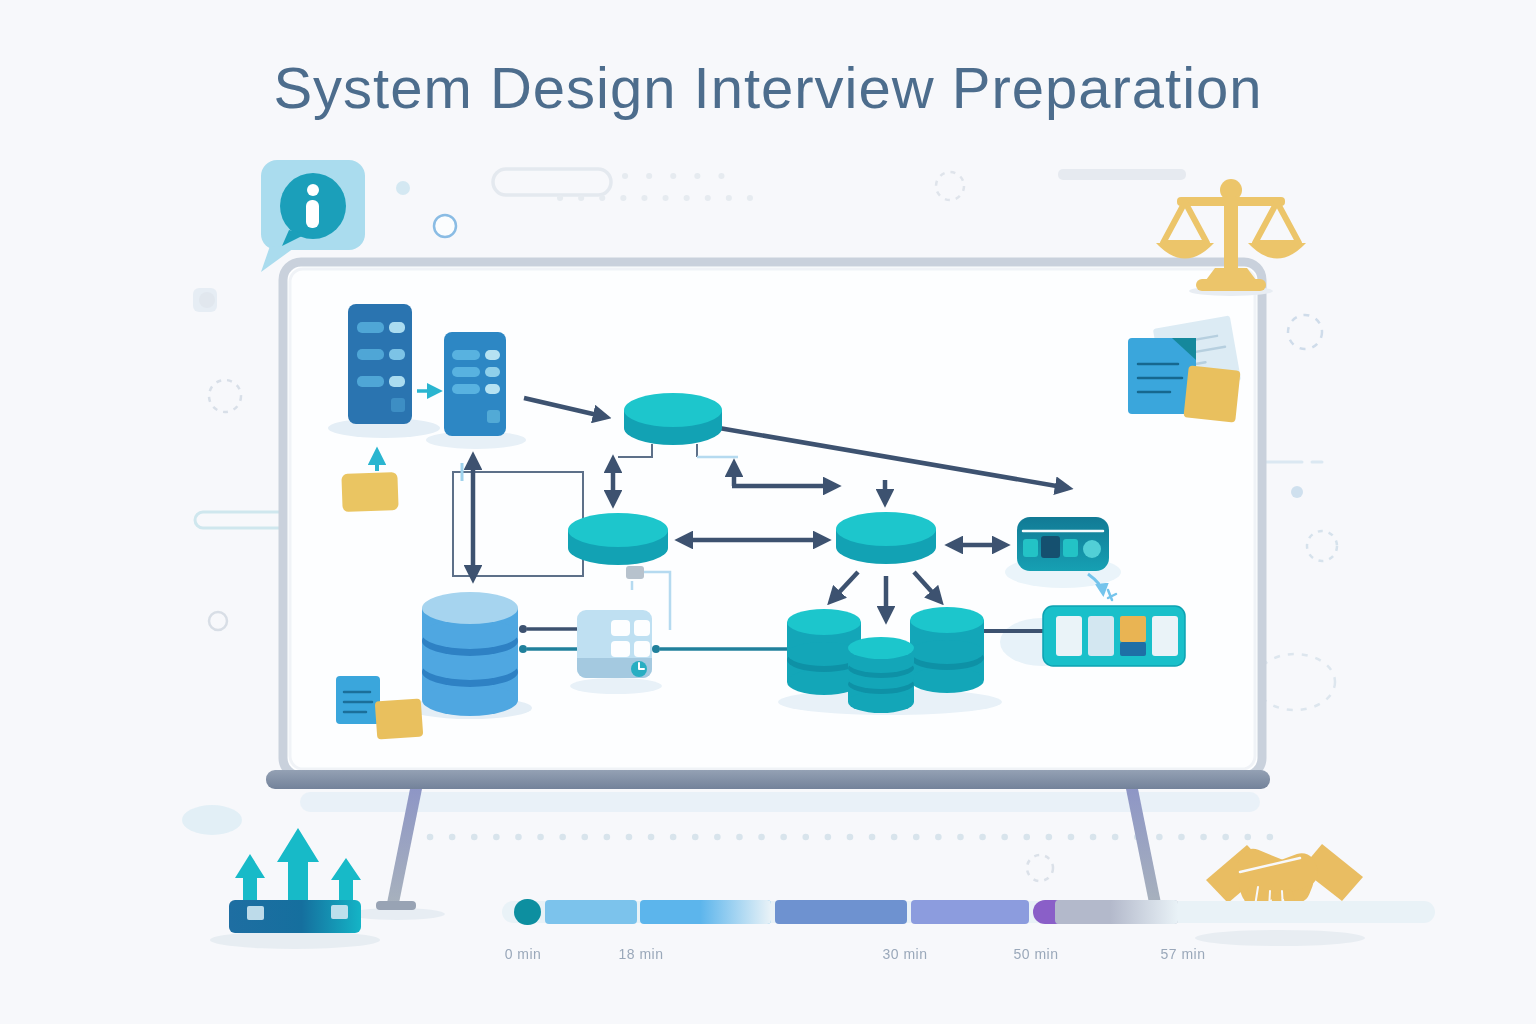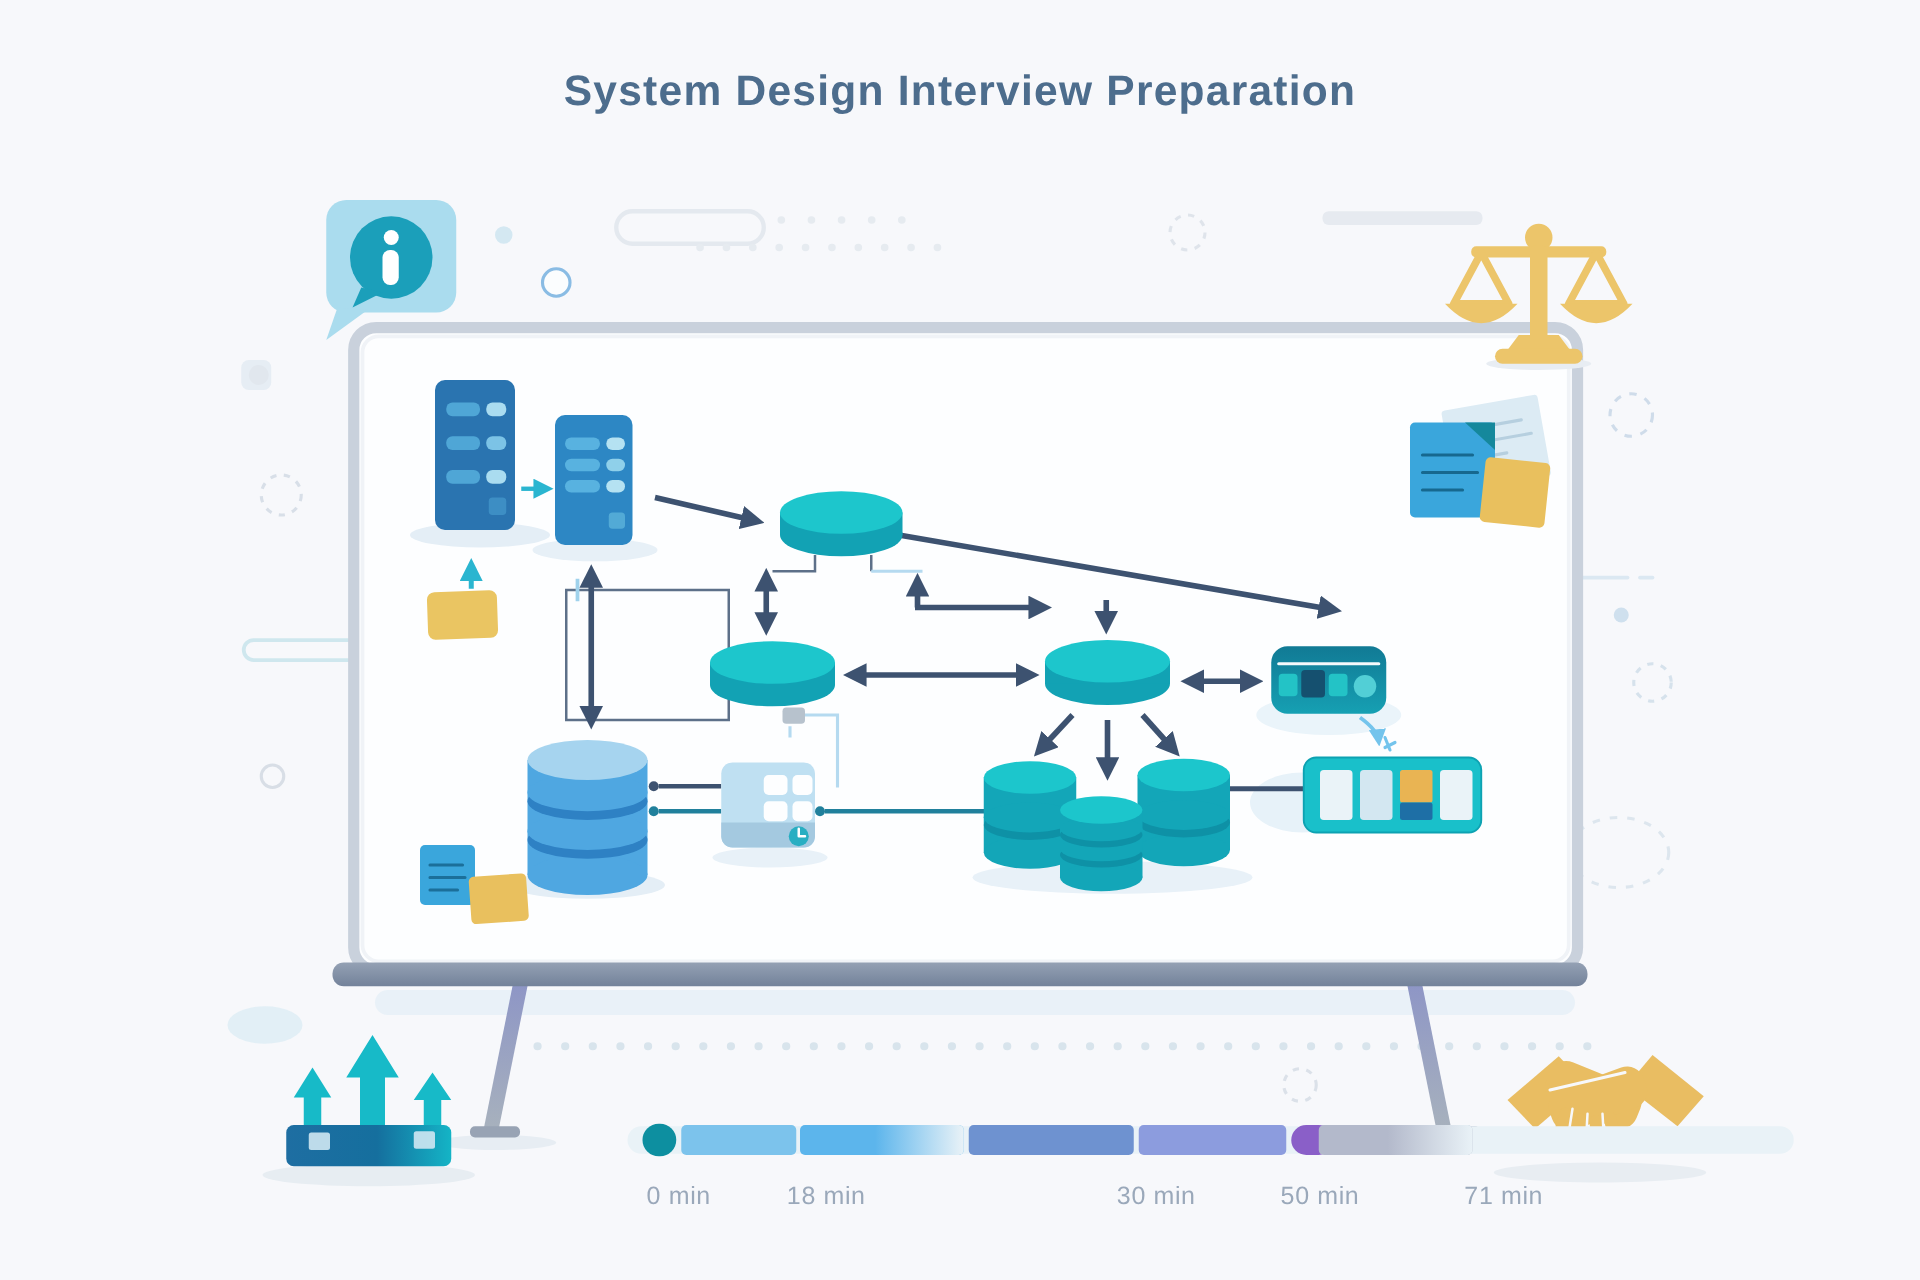--- a/index.html
+++ b/index.html
@@ -3,41 +3,41 @@
 <meta charset="utf-8">
 <style>
   html,body{margin:0;padding:0;background:#ffffff;}
   .stage{
     position:relative;width:1536px;height:1024px;overflow:hidden;
     background:#f7f8fb;
     font-family:"Liberation Sans",sans-serif;
   }
   .page-title{
     position:absolute;top:54px;left:0;width:100%;
-    text-align:center;font-size:34px;font-weight:700;
+    text-align:center;font-size:58px;font-weight:400;
     color:#4d6d8d;letter-spacing:1px;
   }
   .scene{position:absolute;left:0;top:0;width:1536px;height:1024px;}
   .tl-label{
     position:absolute;top:946px;transform:translateX(-50%);
-    font-size:20px;color:#9aa8ba;letter-spacing:.5px;white-space:nowrap;margin-left:20px;
+    font-size:14px;color:#9aa8ba;letter-spacing:.5px;white-space:nowrap;
   }
 </style>
 </head>
 <body>
 
 <div class="stage">
 
   <div class="page-title">System Design Interview Preparation</div>
 
   <div class="tl-label" style="left:523px">0 min</div>
   <div class="tl-label" style="left:641px">18 min</div>
   <div class="tl-label" style="left:905px">30 min</div>
   <div class="tl-label" style="left:1036px">50 min</div>
-  <div class="tl-label" style="left:1183px">71 min</div>
+  <div class="tl-label" style="left:1183px">57 min</div>
 
   <svg class="scene" viewBox="0 0 1536 1024">
     <defs>
       <marker id="ah" viewBox="0 0 10 10" refX="7" refY="5" markerWidth="4.2" markerHeight="4.2" orient="auto-start-reverse">
         <path d="M0,0 L10,5 L0,10 z" fill="#3d5270"></path>
       </marker>
       <marker id="aht" viewBox="0 0 10 10" refX="7" refY="5" markerWidth="4.6" markerHeight="4.6" orient="auto-start-reverse">
         <path d="M0,0 L10,5 L0,10 z" fill="#2ab5d0"></path>
       </marker>
       <marker id="ahl" viewBox="0 0 10 10" refX="7" refY="5" markerWidth="4.6" markerHeight="4.6" orient="auto-start-reverse">

